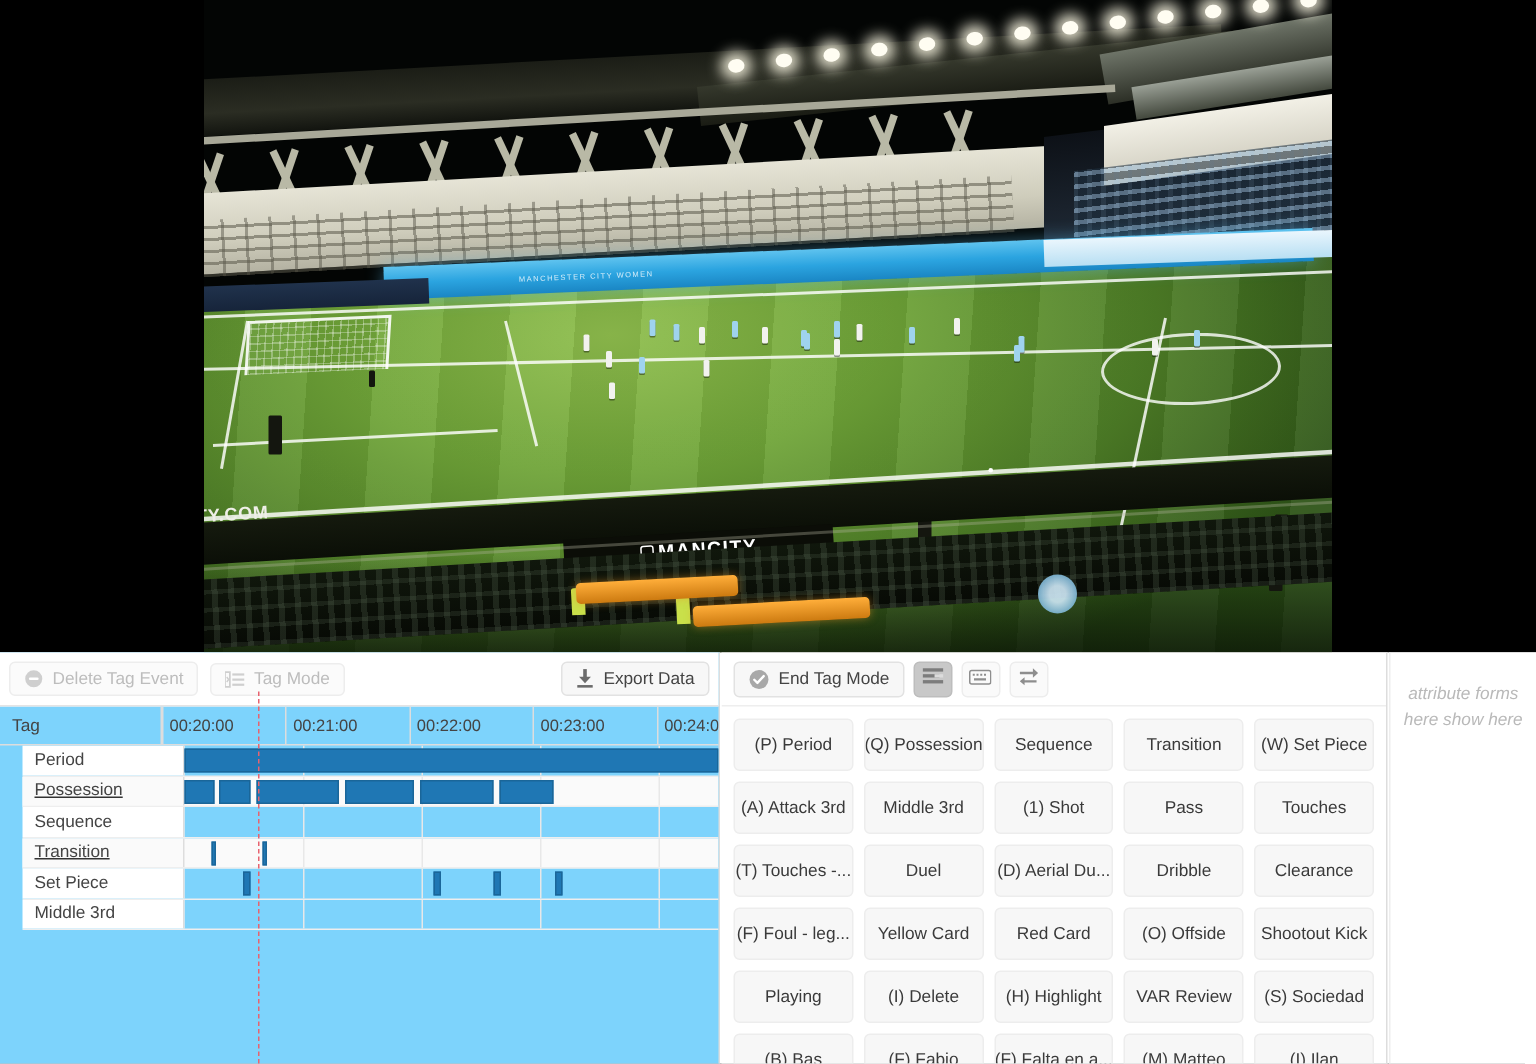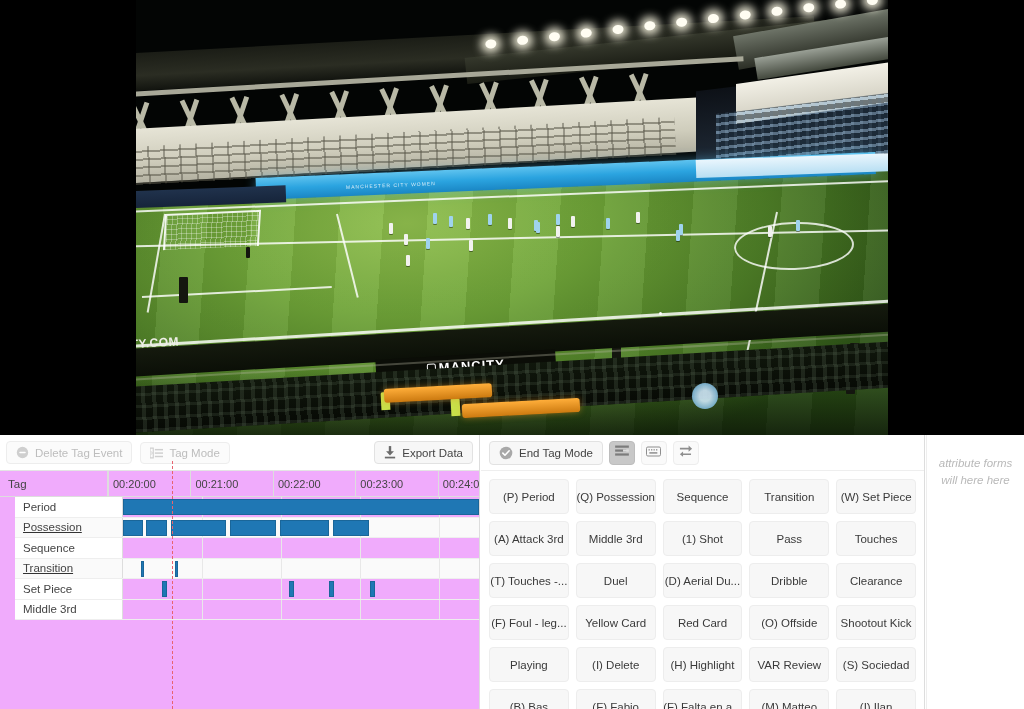--- a/index.html
+++ b/index.html
@@ -251,21 +251,21 @@
   }
 
   
   #workspace {
     position:absolute; left:0; top:435px; width:1024px; height:274px;
     background:#fff;
   }
   
   #timeline-panel {
     position:absolute; left:0; top:0; width:480px; height:274px;
-    background:#f0abfc; border-right:1px solid #ddd;
+    background:#7dd3fc; border-right:1px solid #ddd;
     display:flex; flex-direction:column;
   }
   .tl-toolbar {
     height:36px; border-bottom:1px solid #e4e4e4;
     display:flex; align-items:center; padding:0 6px; gap:8px;
     flex:0 0 36px; background:#fff;
   }
   .btn {
     display:inline-flex; align-items:center; gap:6px;
     border:1px solid #e2e2e2; background:#f7f7f7;
@@ -700,16 +700,16 @@
         <div class="tagbtn">(F) Fabio</div>
         <div class="tagbtn">(F) Falta en a...</div>
         <div class="tagbtn">(M) Matteo</div>
         <div class="tagbtn">(I) Ilan</div>
       </div>
   </div>
 
   <div id="attr-panel">
     <div class="attr-body">
       <div>attribute forms</div>
-      <div>will here here</div>
+      <div>here show here</div>
     </div>
   </div>
 </div>
 
 </body></html>

